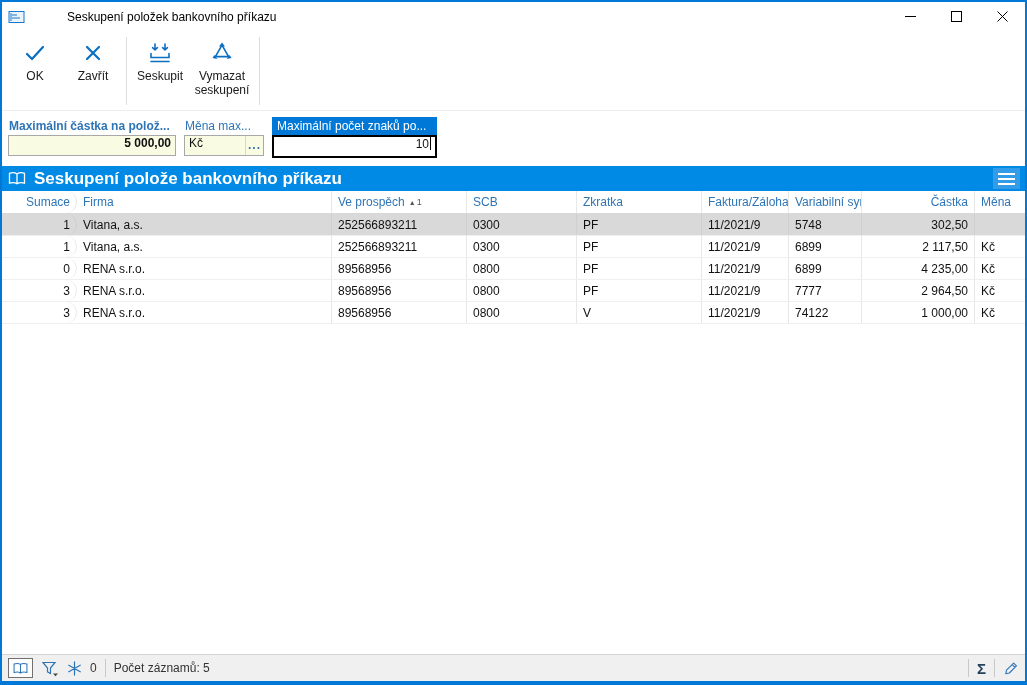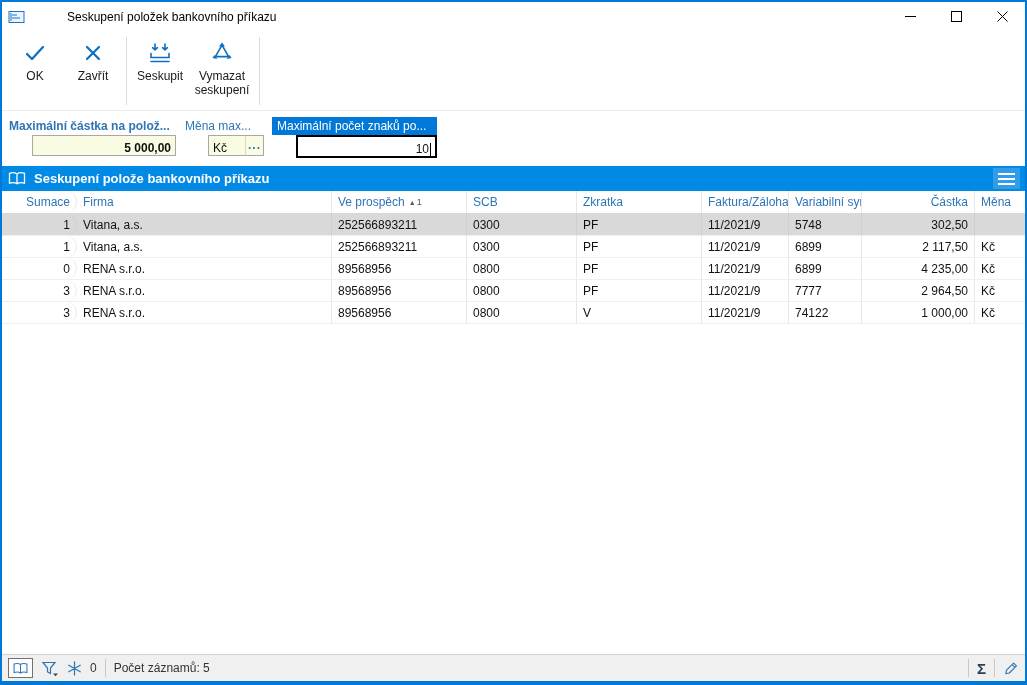--- a/index.html
+++ b/index.html
@@ -17,33 +17,33 @@
   
   .toolbar { flex:0 0 80px; display:flex; align-items:stretch; padding:3px 4px 2px; border-bottom:1px solid #ededed; }
   .tb-btn { min-width:58px; max-width:66px; padding:7px 3px 2px; display:flex; flex-direction:column; align-items:center; gap:5px; font-size:12px; color:#1a1a1a; text-align:center; line-height:1.15; }
   .tb-icon { height:24px; display:flex; align-items:center; }
   .tb-sep { width:1px; background:#dcdcdc; margin:3px 4px; }
 
   
   .params { flex:0 0 49px; display:flex; align-items:flex-start; padding:6px 6px 0; gap:8px; }
   .field { display:flex; flex-direction:column; }
   .f-label { color:#2e75b6; font-size:12px; padding:2px 2px 2px 1px; height:18px; white-space:nowrap; overflow:hidden; }
-  .f-input { height:21px; border:1px solid #a8a8a8; background:#f9fce3; display:flex; align-items:flex-end; padding:0 4px; font-size:12px; color:#111;margin-left:24px; }
+  .f-input { height:21px; border:1px solid #a8a8a8; background:#f9fce3; display:flex; align-items:flex-start; padding:0 4px; font-size:12px; color:#111; }
   .f1 { width:168px;font-weight:bold; } .f1 .f-input { justify-content:flex-end; }
   .f2 { width:80px; }  .f2 .f-input { padding-right:0; }
   .picker { margin-left:auto; width:18px; height:100%; display:flex; align-items:flex-end; justify-content:center; color:#2e75b6; font-weight:bold; letter-spacing:1px; padding-bottom:3px; border-left:1px solid #d7d9c9; }
   .f3 { width:165px; }
   .f3 .f-label { background:#0078d7; color:#fff; padding:2px 5px; }
   .f3 .f-input { background:#fff; border:2px solid #000; justify-content:flex-end; height:23px; }
   .caret { width:1px; height:13px; background:#000; margin-left:1px; }
 
   
   .gridwrap { flex:1; display:flex; flex-direction:column; margin-top:6px; min-height:0; }
   .grid-titlebar { flex:0 0 25px; background:#0089e5; display:flex; align-items:center; padding:0 5px; }
-  .grid-title { color:#fff; font-weight:bold; font-size:13px; margin-left:7px; }
+  .grid-title { color:#fff; font-weight:bold; font-size:17px; margin-left:7px; }
   .grid-menu { margin-left:auto; width:27px; height:21px; background:#339ce8; display:flex; flex-direction:column; justify-content:center; gap:3px; padding:0 5px; }
   .grid-menu i { display:block; height:2px; background:#fff; }
   .grid-header { flex:0 0 23px; display:flex; align-items:stretch; border-bottom:1px solid #d8d8d8; color:#2e75b6; background:#fff; }
   .hcell { display:flex; align-items:center; padding:0 6px; border-right:1px solid #e8e8e8; overflow:hidden; white-space:nowrap; flex-shrink:0; font-size:12px; }
   .grid-body { flex:1; overflow:hidden; background:#fff; }
   .grid-row { display:flex; height:22px; border-bottom:1px solid #efefef; background:#fff; }
   .grid-row.selected { background:#d9d9d9; }
   .grid-row.selected .grid-cell { border-right-color:#cfcfcf; }
   .grid-cell { display:flex; align-items:center; padding:0 6px; border-right:1px solid #e8e8e8; overflow:hidden; white-space:nowrap; flex-shrink:0; font-size:12px; color:#111; }
   .col-0 { width:75px;  justify-content:flex-end;border-radius:11px; }

